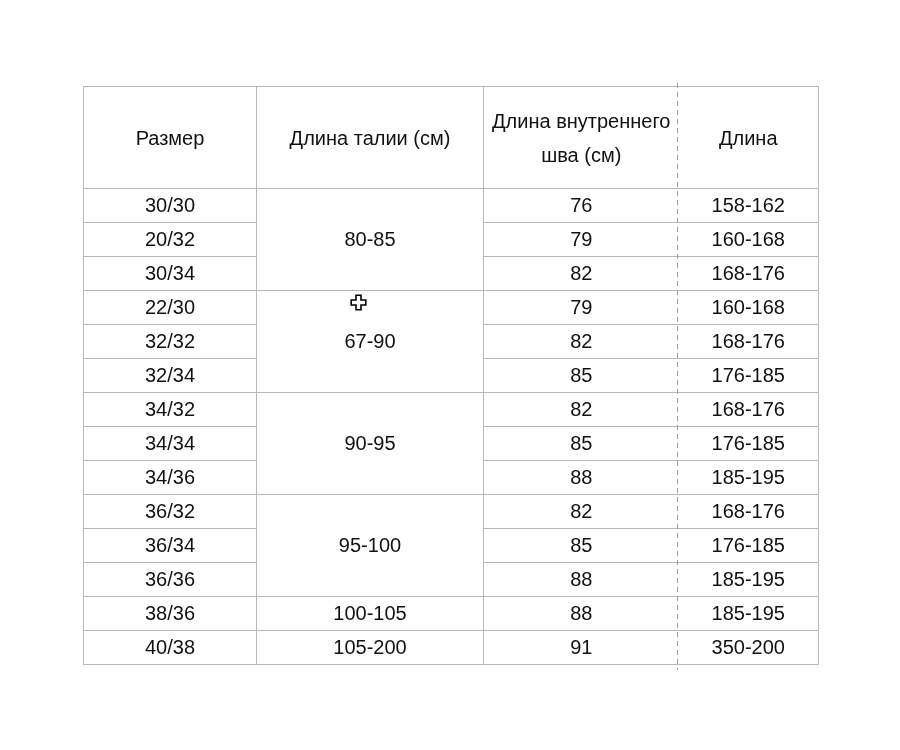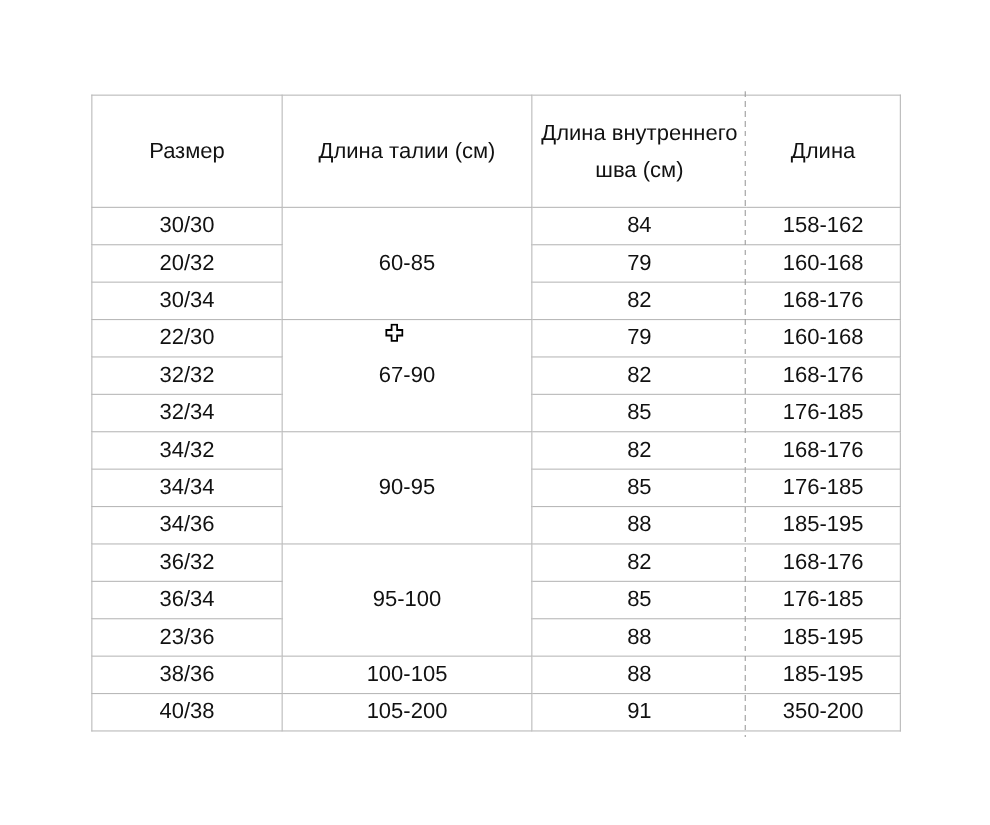--- a/index.html
+++ b/index.html
@@ -80,22 +80,22 @@
       <tr>
         <th>Размер</th>
         <th>Длина талии (см)</th>
         <th class="col3">Длина внутреннего шва (см)</th>
         <th class="col4">Длина</th>
       </tr>
     </thead>
     <tbody id="size-rows">
         <tr>
           <td>30/30</td>
-          <td rowspan="3">60-85</td>
-          <td class="col3">84</td>
+          <td rowspan="3">80-85</td>
+          <td class="col3">76</td>
           <td class="col4">158-162</td>
         </tr>
         <tr>
           <td>20/32</td>
           <td class="col3">79</td>
           <td class="col4">160-168</td>
         </tr>
         <tr>
           <td>30/34</td>
           <td class="col3">82</td>
@@ -138,21 +138,21 @@
           <td rowspan="3">95-100</td>
           <td class="col3">82</td>
           <td class="col4">168-176</td>
         </tr>
         <tr>
           <td>36/34</td>
           <td class="col3">85</td>
           <td class="col4">176-185</td>
         </tr>
         <tr>
-          <td>23/36</td>
+          <td>36/36</td>
           <td class="col3">88</td>
           <td class="col4">185-195</td>
         </tr>
         <tr>
           <td>38/36</td>
           <td rowspan="1">100-105</td>
           <td class="col3">88</td>
           <td class="col4">185-195</td>
         </tr>
         <tr>

